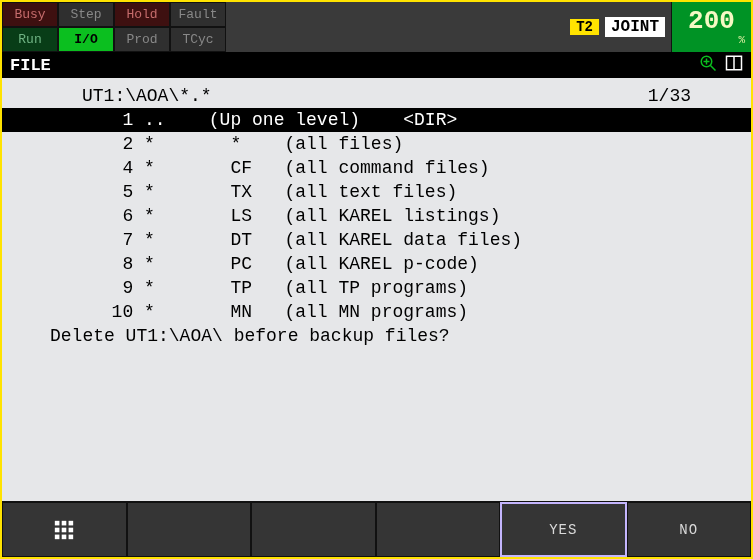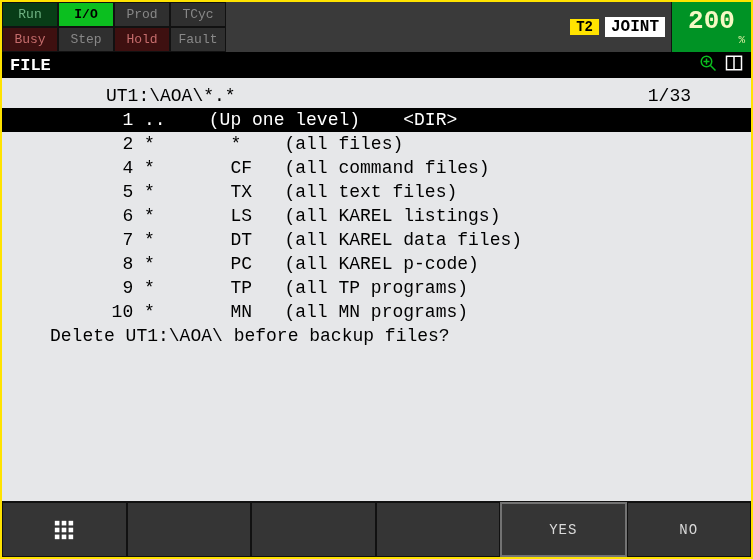--- a/index.html
+++ b/index.html
@@ -31,50 +31,50 @@
 
   
   .titlebar { height:26px; background:#000; color:#fff; display:flex; align-items:center; padding:0 8px; font-size:17px; font-weight:bold; justify-content:space-between; }
   .titlebar .icons { display:flex; gap:8px; align-items:center;}
   .zoom-icon { width:18px; height:18px; }
   .split-icon { width:18px; height:18px; }
 
   
   .content { flex:1; background:#e6e7e9; color:#000; font-size:18px; line-height:24px; padding:6px 0 0 0; overflow:hidden; font-family:"Consolas","Courier New",monospace; }
   .line { white-space:pre; padding-left:88px; height:24px; }
-  .pathline { display:flex; padding-left:104px; padding-right:60px; height:24px;}
+  .pathline { display:flex; padding-left:80px; padding-right:60px; height:24px;}
   .pathline .path{ flex:1; white-space:pre;}
   .pathline .counter{ white-space:pre;}
   .selected { background:#000; color:#fff; }
   .prompt { padding-left:48px; white-space:pre; height:24px;}
 
   
   .softkeys { height:56px; background:#353535; display:flex; border-top:1px solid #111;}
   .sk { flex:1; border:1px solid #111; display:flex; align-items:center; justify-content:center; color:#d9d9d9; font-size:14px; letter-spacing:1px;}
   .sk.grid-btn svg{ width:22px;height:22px;}
-  .sk.active { border:2px solid #737373;text-align:right; }
+  .sk.active { border:2px solid #c4b5fd;text-align:right; }
 </style>
 </head>
 <body>
 
 <div class="frame">
 
   <div class="toprow-wrap">
     <div class="status-grid">
       <div class="row">
+        <div class="cell w56 status-busy">Busy</div>
+        <div class="cell w56 status-step">Step</div>
+        <div class="cell w56 status-hold">Hold</div>
+        <div class="cell w56 status-fault">Fault</div>
+      </div>
+      <div class="row">
         <div class="cell w56 status-run">Run</div>
         <div class="cell w56 status-io">I/O</div>
         <div class="cell w56 status-prod">Prod</div>
         <div class="cell w56 status-tcyc">TCyc</div>
-      </div>
-      <div class="row">
-        <div class="cell w56 status-busy">Busy</div>
-        <div class="cell w56 status-step">Step</div>
-        <div class="cell w56 status-hold">Hold</div>
-        <div class="cell w56 status-fault">Fault</div>
       </div>
     </div>
     <div class="top-right">
       <span class="badge-t2">T2</span>
       <span class="badge-joint">JOINT</span>
     </div>
     <div class="speed">
       <div class="val">200</div>
       <div class="pct">%</div>
     </div>

